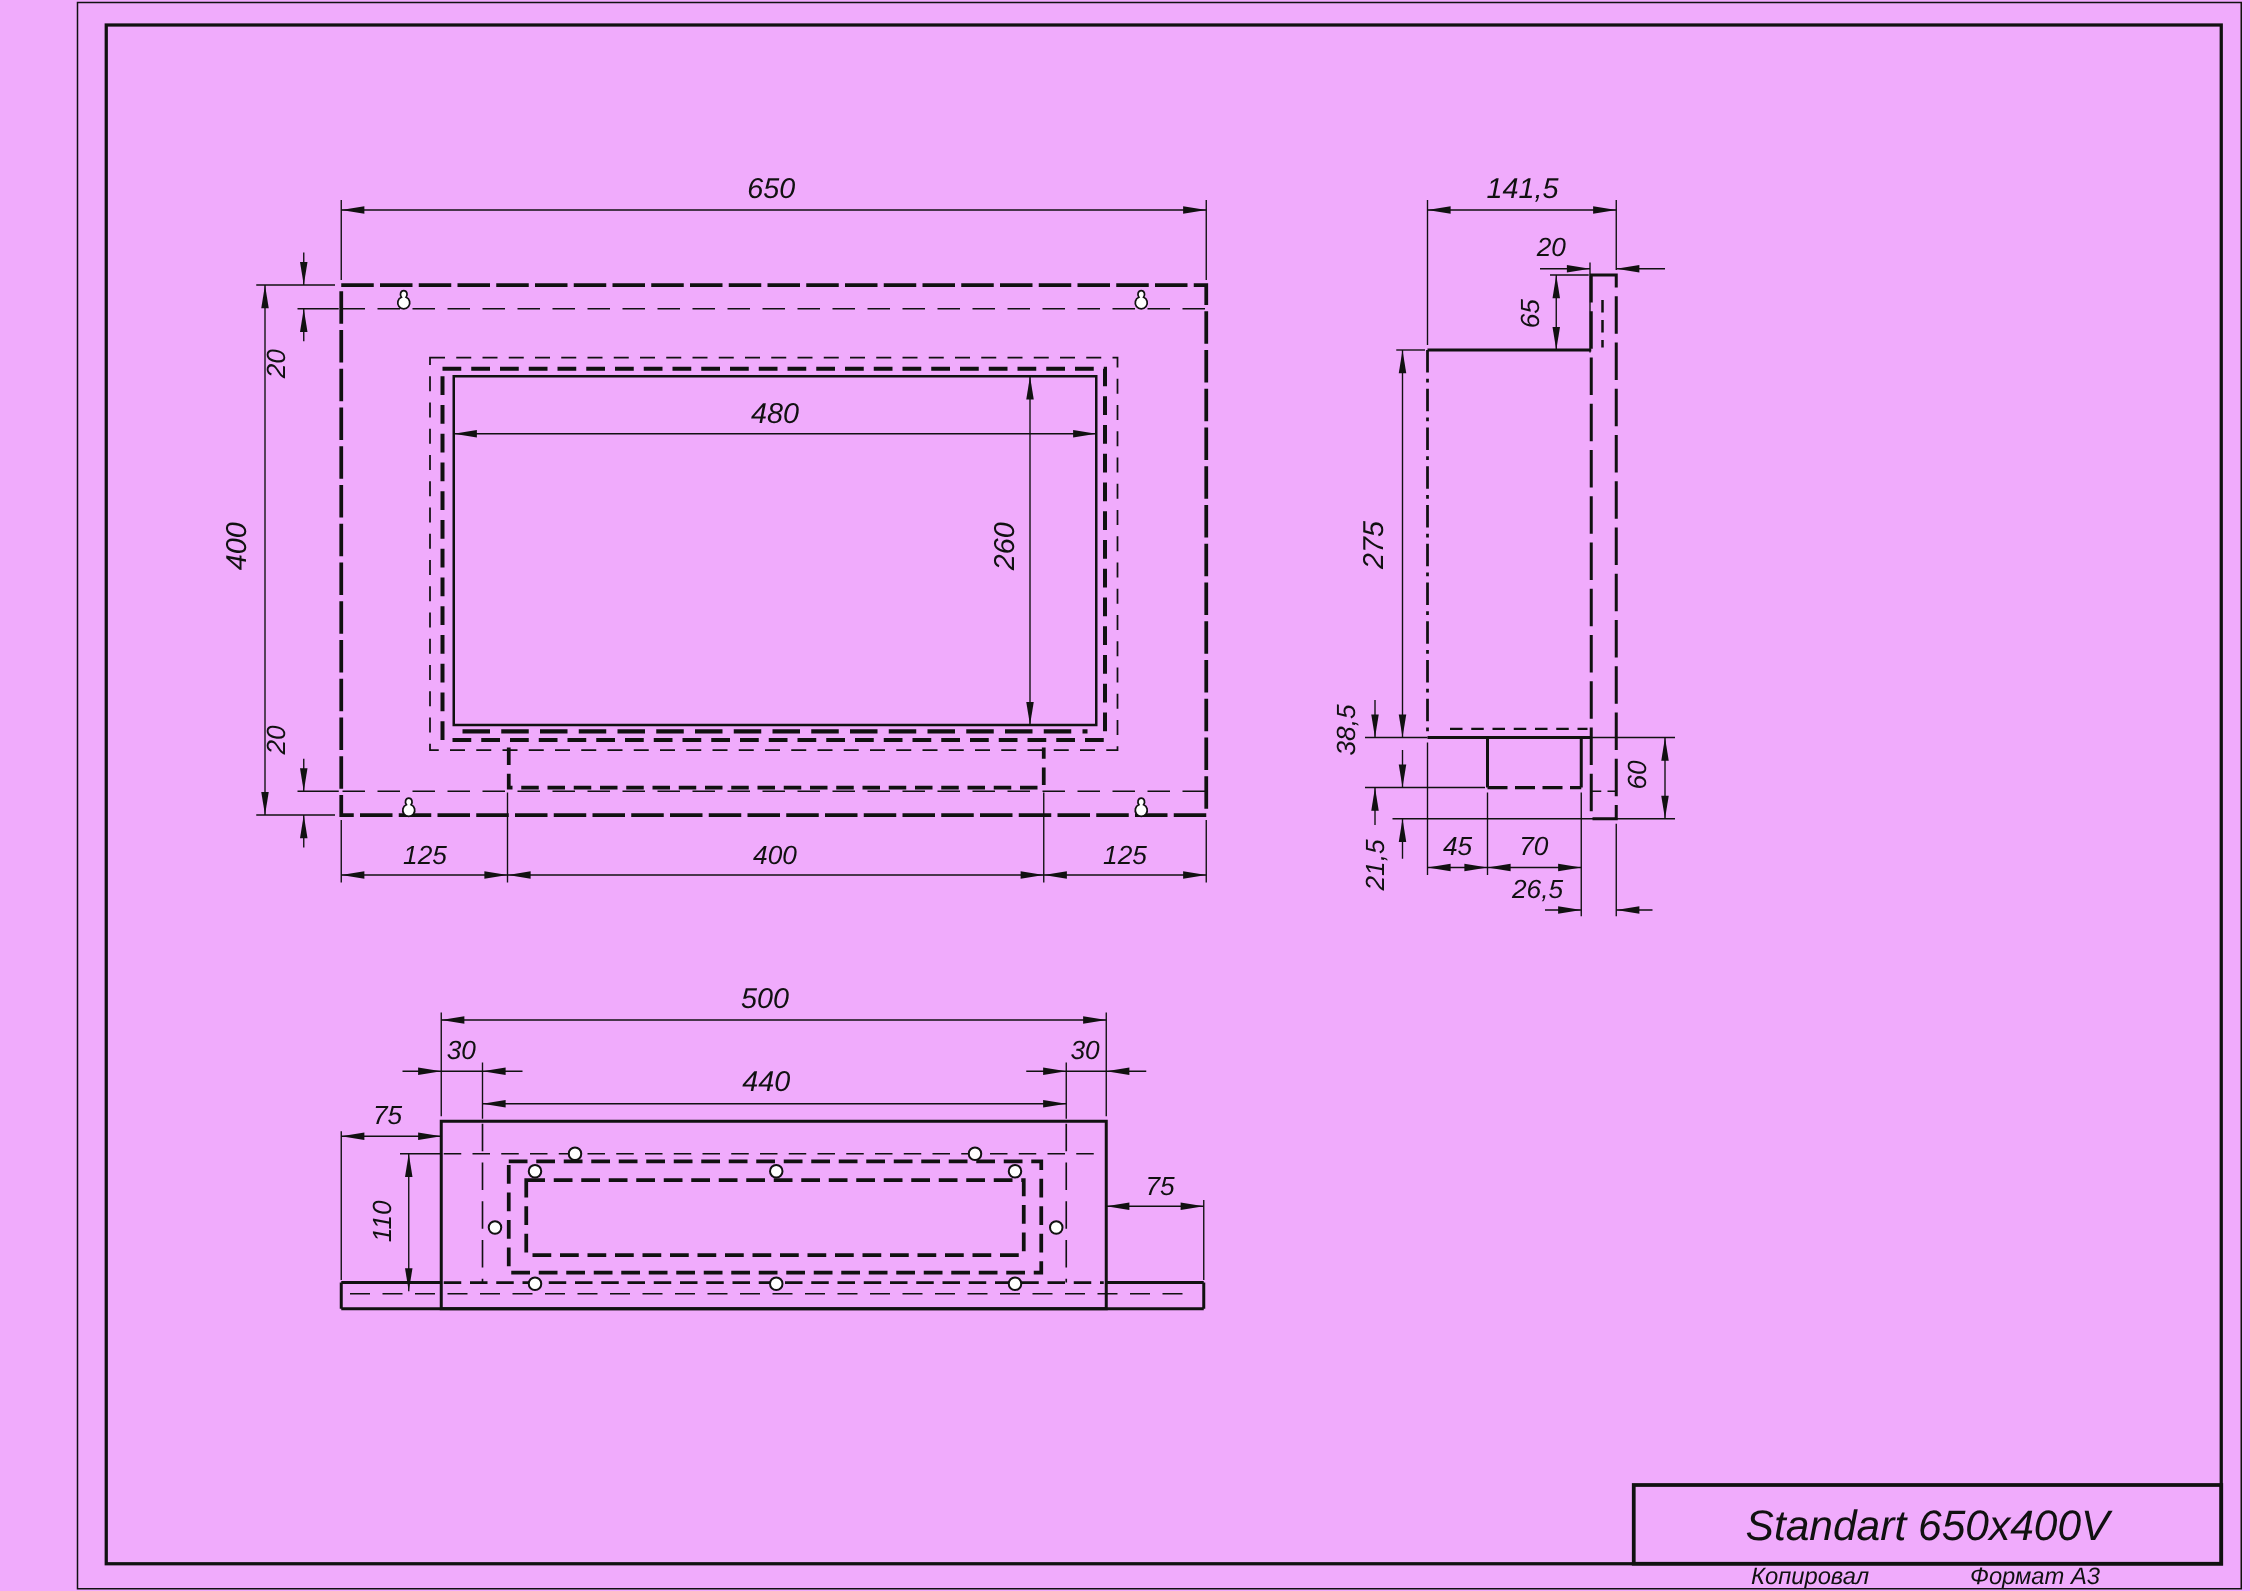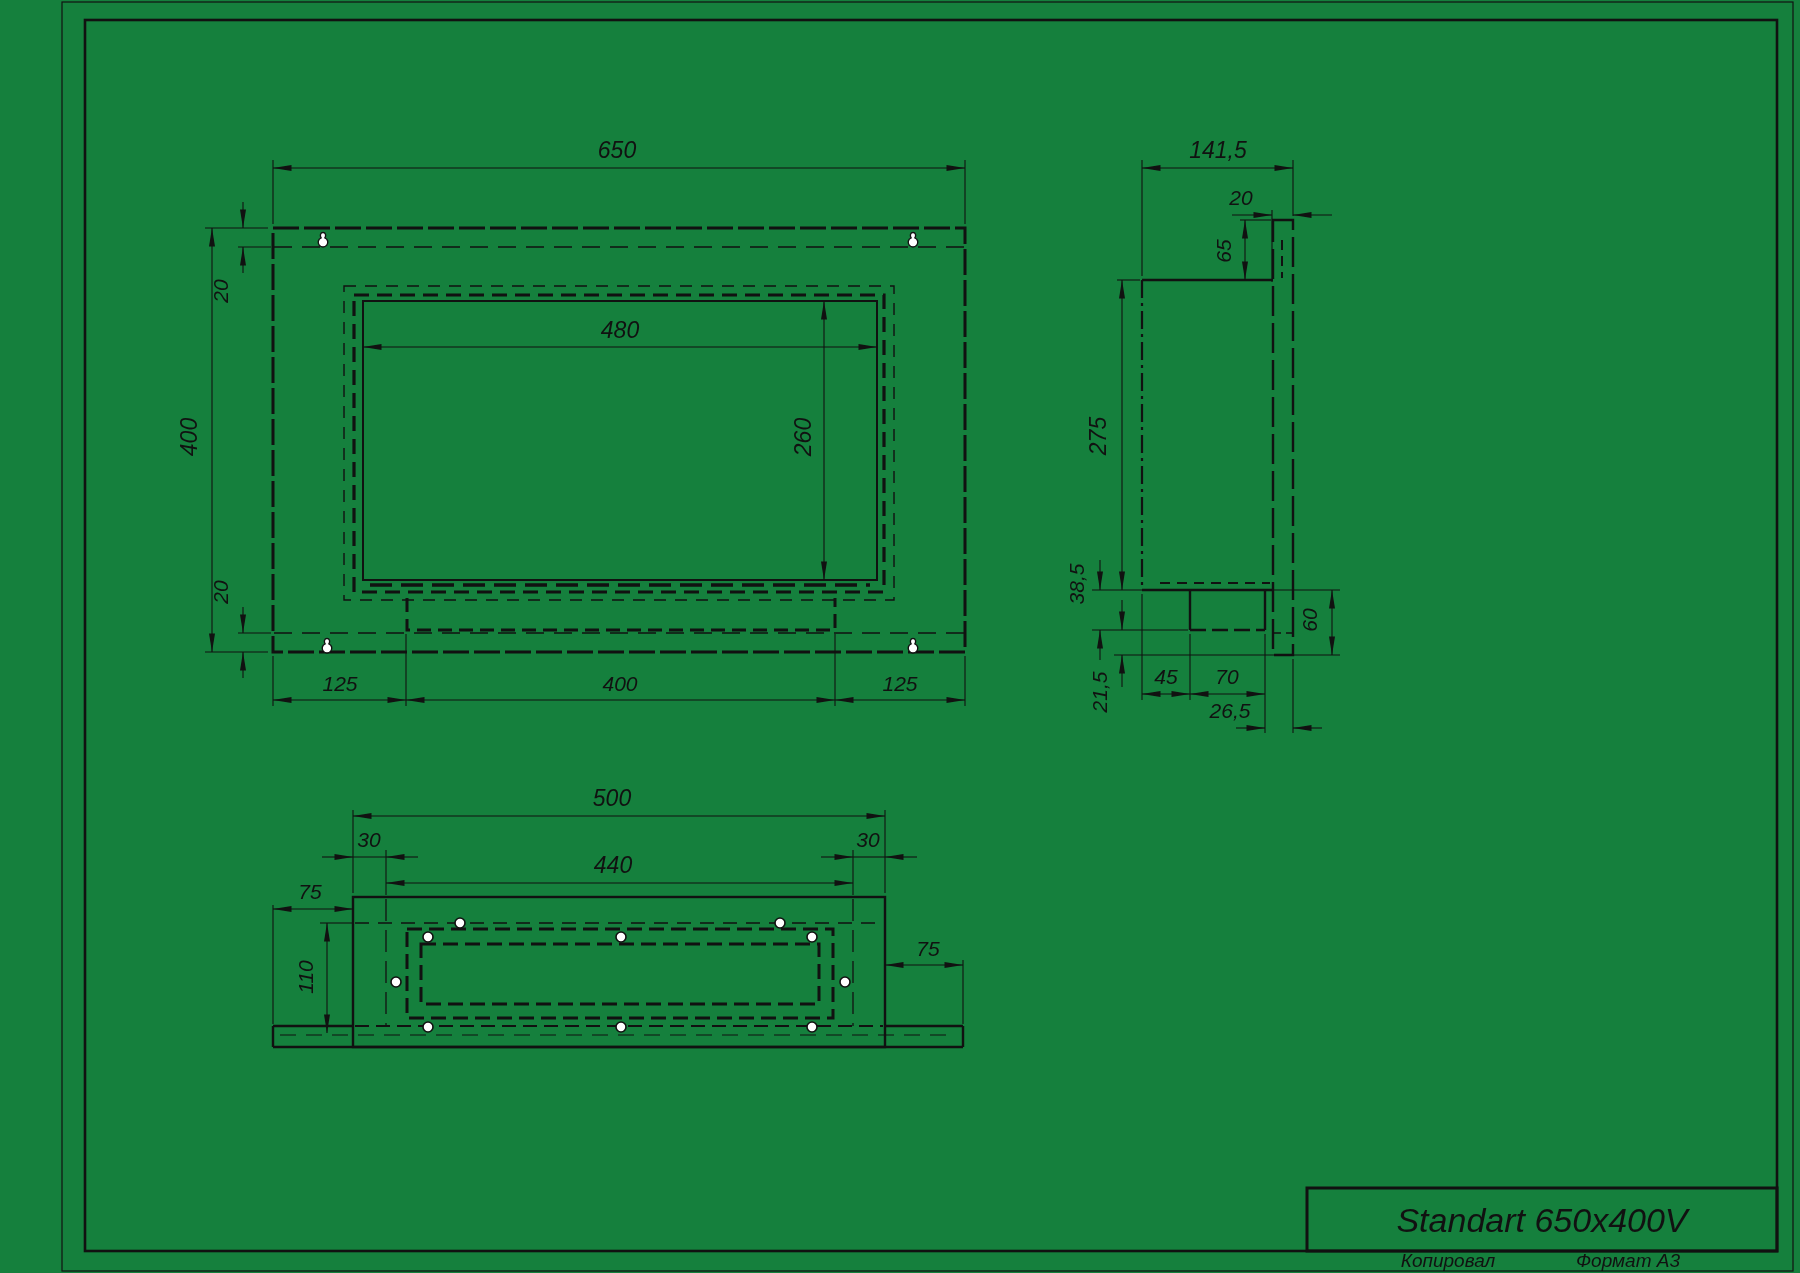--- a/index.html
+++ b/index.html
@@ -1,16 +1,16 @@
 <!DOCTYPE html>
 <html><head>
 <meta charset="utf-8">
 <style>
   html,body{margin:0;padding:0;background:#e8e8e8;}
-  .sheet{width:1800px;height:1273px;background:#15803d;position:relative;margin:0 auto;}
+  .sheet{width:1800px;height:1273px;background:#f0abfc;position:relative;margin:0 auto;}
   svg{display:block;}
   .dim{font:italic 21px "Liberation Sans", sans-serif;fill:#111;}
   .dim-big{font:italic 23px "Liberation Sans", sans-serif;fill:#111;}
   .ttl{font:italic 34px "Liberation Sans", sans-serif;fill:#111;}
   .foot{font:italic 19px "Liberation Sans", sans-serif;fill:#111;}
   text{user-select:none;}
 </style>
 </head>
 <body>
 

